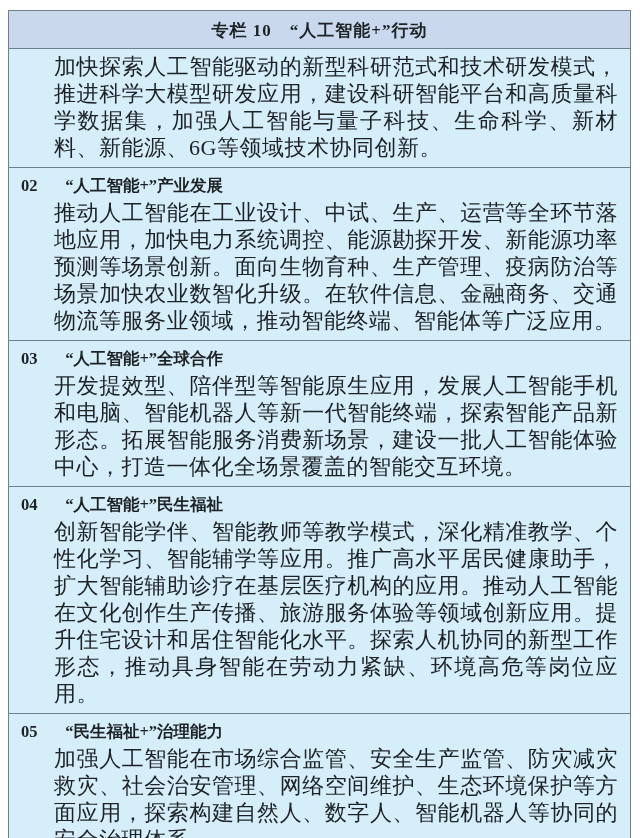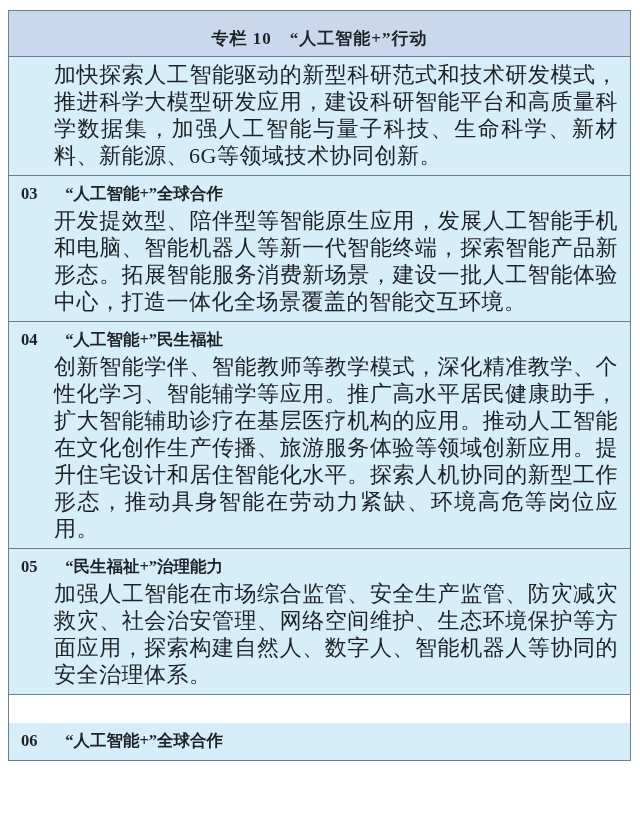--- a/index.html
+++ b/index.html
@@ -16,21 +16,21 @@
     left: 8px;
     top: 10px;
     width: 621px;
     border: 1.5px solid #6e8089;
     color: #1c2226;
   }
   .panel-header {
     background: #c9d8ed;
     border-bottom: 1.5px solid #6e8089;
     text-align: center;
-    padding: 16px 0 5px 0;
+    padding: 8px 0 5px 0;
     font-size: 17px;
     line-height: 24px;
     font-weight: bold;
     letter-spacing: 1px;
   }
   .section {
     background: #d6edfa;
     border-bottom: 1.5px solid #6e8089;
     padding: 4px 12px 6px 12px;
   }
@@ -64,20 +64,27 @@
 
 <div class="panel">
   <div class="panel-header">
     <span>专栏 10　“人工智能+”行动</span>
   </div>
 
   <div class="section">
     <p class="section-body">加快探索人工智能驱动的新型科研范式和技术研发模式，推进科学大模型研发应用，建设科研智能平台和高质量科学数据集，加强人工智能与量子科技、生命科学、新材料、新能源、6G等领域技术协同创新。</p>
   </div>
 
+  <div class="section">
+    <div class="section-title-line">
+      <span class="section-num">02</span>
+      <span>“人工智能+”产业发展</span>
+    </div>
+    <p class="section-body">推动人工智能在工业设计、中试、生产、运营等全环节落地应用，加快电力系统调控、能源勘探开发、新能源功率预测等场景创新。面向生物育种、生产管理、疫病防治等场景加快农业数智化升级。在软件信息、金融商务、交通物流等服务业领域，推动智能终端、智能体等广泛应用。</p>
+  </div>
 
   <div class="section">
     <div class="section-title-line">
       <span class="section-num">03</span>
       <span>“人工智能+”全球合作</span>
     </div>
     <p class="section-body">开发提效型、陪伴型等智能原生应用，发展人工智能手机和电脑、智能机器人等新一代智能终端，探索智能产品新形态。拓展智能服务消费新场景，建设一批人工智能体验中心，打造一体化全场景覆盖的智能交互环境。</p>
   </div>
 
   <div class="section">

